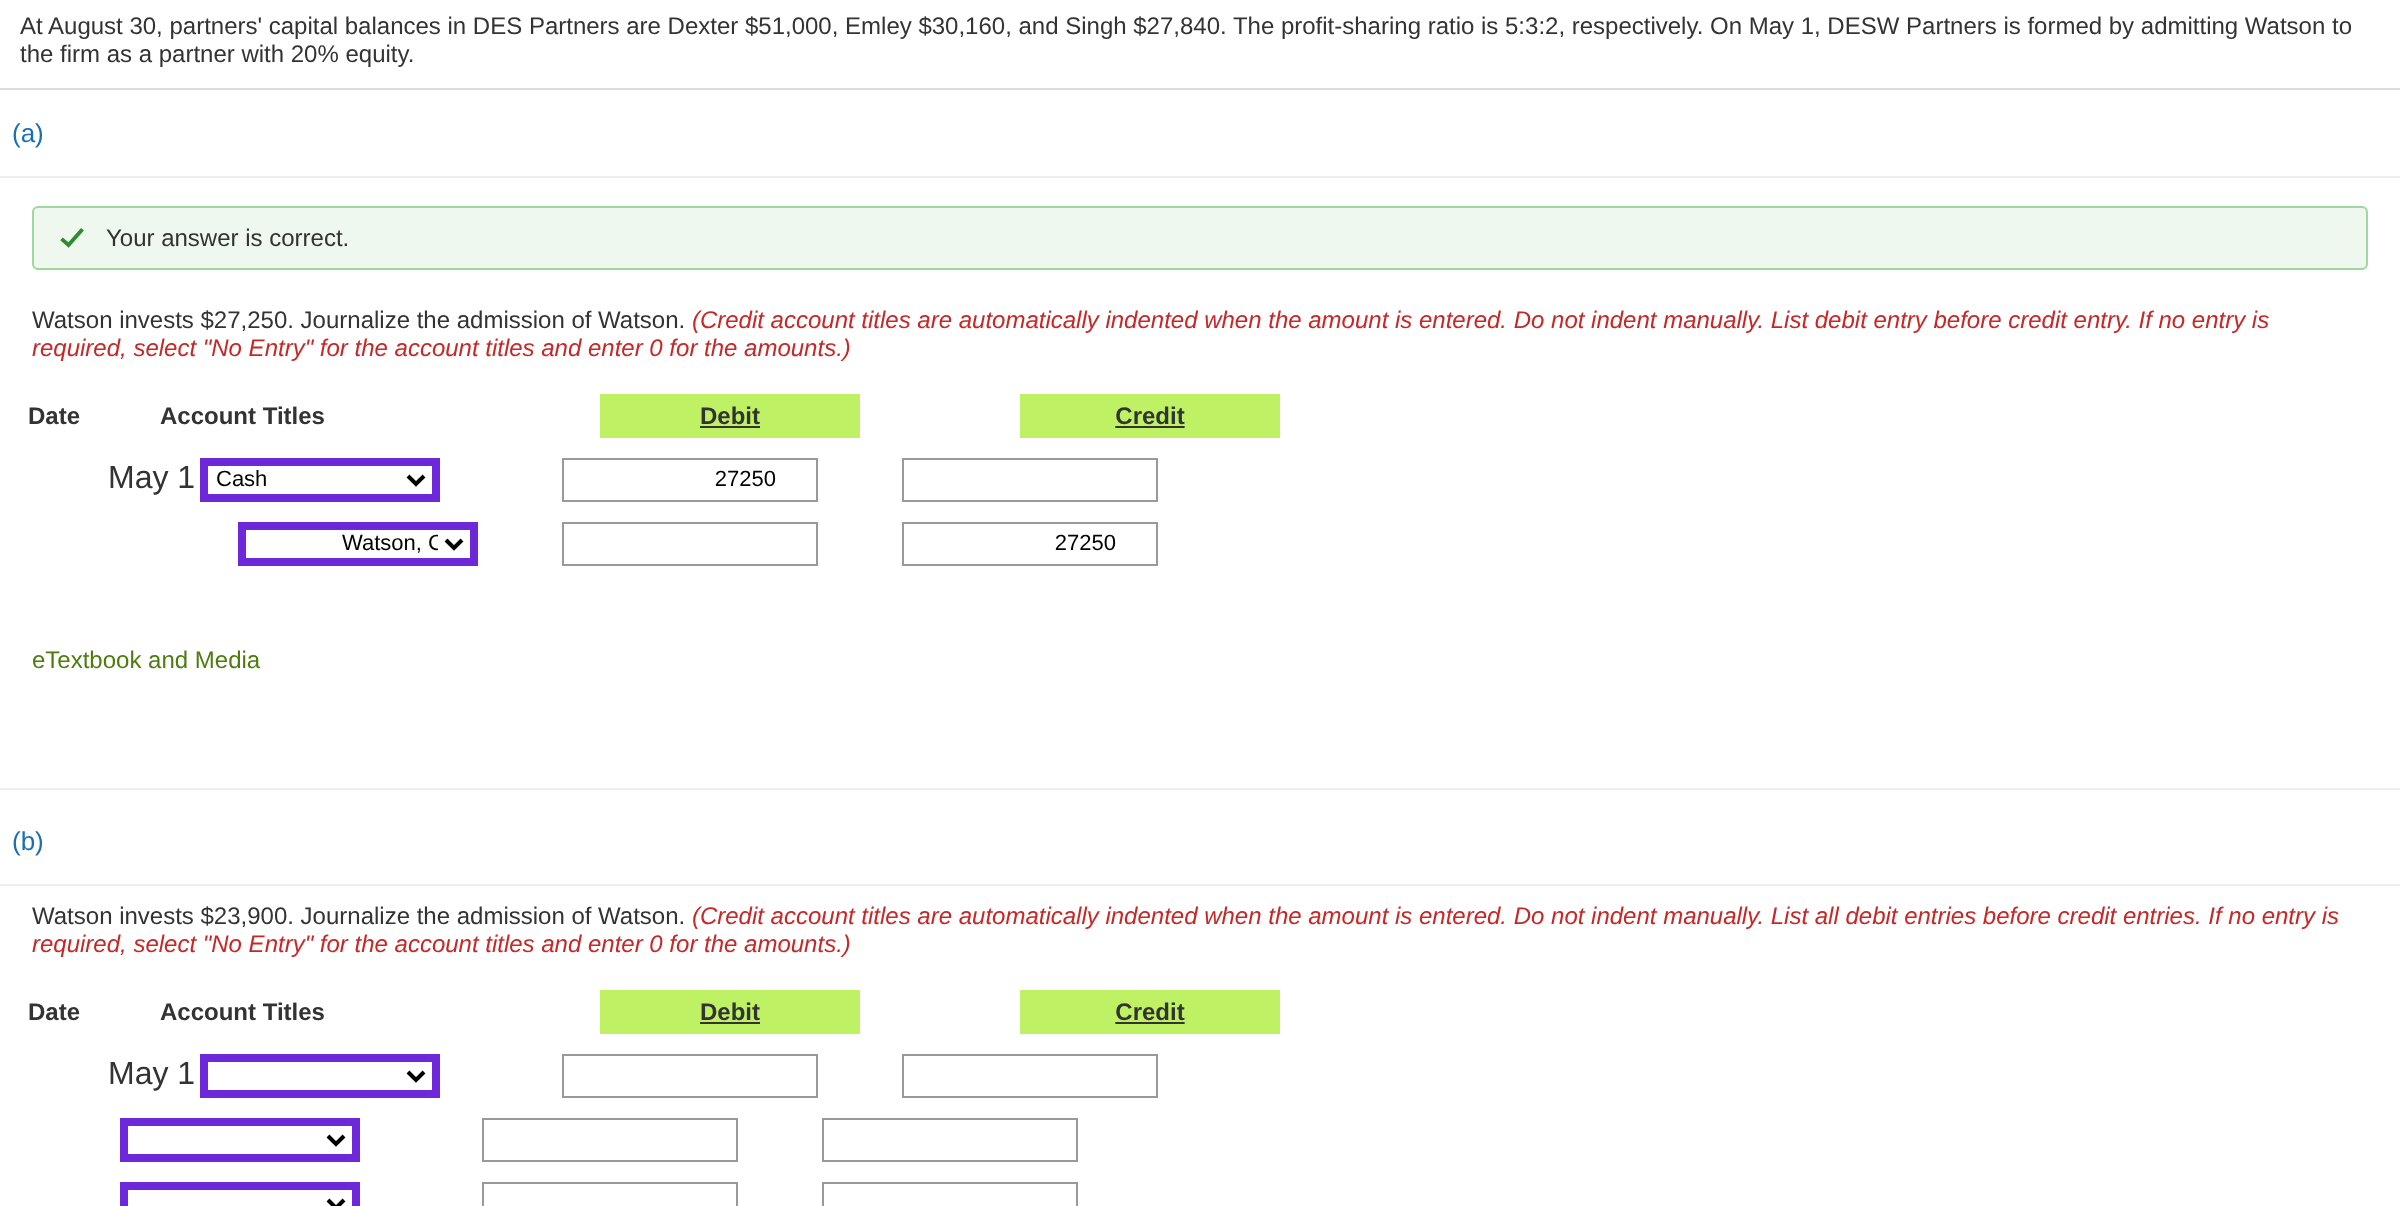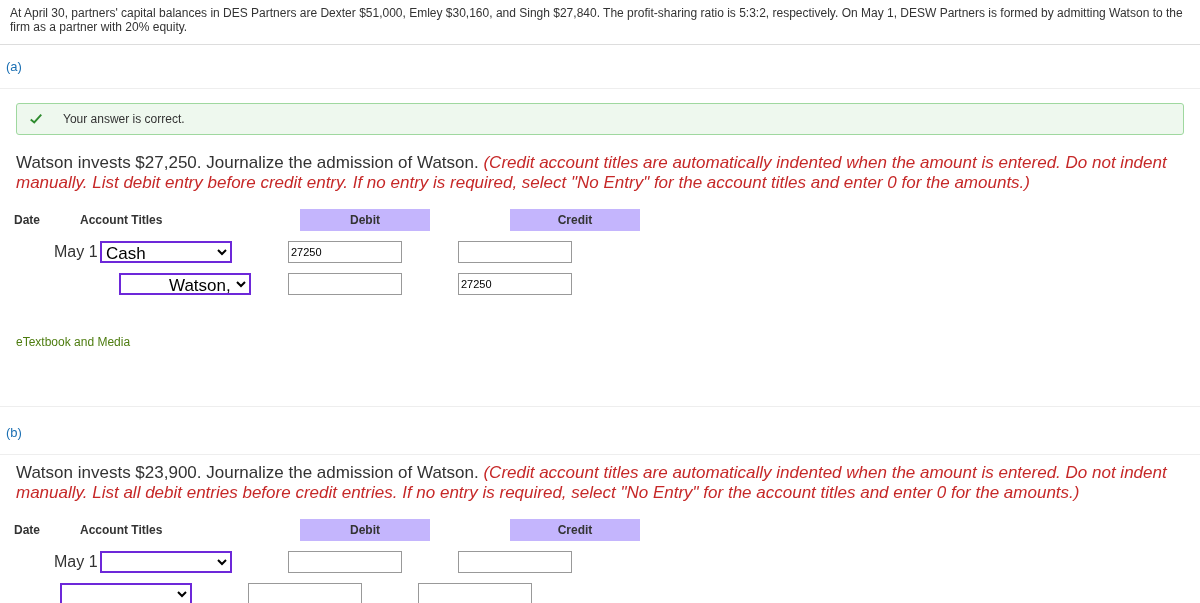--- a/index.html
+++ b/index.html
@@ -25,93 +25,94 @@
     border-bottom: 1px solid #eee;
   }
   .answer-banner {
     margin: 14px 16px 18px 16px;
     border: 1px solid #9fd89f;
     background: #eef8ee;
     border-radius: 3px;
     padding: 8px 12px;
     display: flex;
     align-items: center;
-    gap: 20px;
+    gap: 10px;
     font-size: 12px;
     color: #333;
   }
   .check-icon {
     display: inline-block;
     width: 14px;
     height: 14px;
     color: #2e8b2e;
   }
   .check-icon svg { display:block; }
   .instruction {
     padding: 0 16px 10px 16px;
-    font-size: 17px;
+    font-size: 12px;
   }
   .instruction .red { color: #c62828; font-style: italic; }
   .journal-table { padding: 6px 16px 10px 12px; }
   .jt-header {
     display: flex;
     align-items: center;
     font-weight: bold;
     font-size: 12px;
     margin-bottom: 10px;
     gap: 20px;
   }
   .col-date { width: 48px; padding-left: 2px; }
   .col-title { width: 140px; }
   .col-gap1  { width: 40px; }
   .col-debit { width: 130px; text-align: center; }
   .col-gap2  { width: 40px; }
   .col-credit{ width: 130px; text-align: center; }
   .debit-hdr-bg, .credit-hdr-bg {
-    background:#c4b5fd;
+    background:#bef264;
     padding:4px 0;
+    text-decoration:underline;
   }
   .jt-row {
     display: flex;
     align-items: center;
     margin-bottom: 10px;
   }
   .date-text { font-size: 16px; margin-left: 40px; }
   select.acct {
-    width: 132px;
+    width: 120px;
     height: 22px;
-    font-size: 17px;
-    border: 2px solid #6d28d9;
+    font-size: 11px;
+    border: 4px solid #6d28d9;
     background: #fff;
   }
   .indent { margin-left: 19px; padding-left: 44px; }
   input.num {
-    width: 114px;
+    width: 128px;
     height: 22px;
     border: 1px solid #999;
-    text-align: left;
+    text-align: right;
     font-size: 11px;
     padding-right: 20px;
     background: #fff;
   }
   .etextbook {
     margin: 20px 16px 30px 16px;
     color: #4d7c0f;
     font-size: 12px;
     padding-bottom:26px;
     border-bottom:1px solid transparent;
   }
   .section-sep { border-bottom: 1px solid #eee; margin: 0 0 4px 0; }
 </style>
 </head>
 <body>
 
 <div class="container">
 
-  <div class="intro">At April 30, partners' capital balances in DES Partners are Dexter $51,000, Emley $30,160, and Singh $27,840. The profit-sharing ratio is 5:3:2, respectively. On May 1, DESW Partners is formed by admitting Watson to the firm as a partner with 20% equity.</div>
+  <div class="intro">At August 30, partners' capital balances in DES Partners are Dexter $51,000, Emley $30,160, and Singh $27,840. The profit-sharing ratio is 5:3:2, respectively. On May 1, DESW Partners is formed by admitting Watson to the firm as a partner with 20% equity.</div>
 
   <div class="part-label">(a)</div>
 
   <div class="answer-banner">
     <span class="check-icon">
       <svg viewBox="0 0 16 16" width="14" height="14">
           <path fill="none" stroke="#2e8b2e" stroke-width="2.2" d="M2 8.5 L6 12 L14 3"></path>
         </svg>
     </span>
     <span>Your answer is correct.</span>

